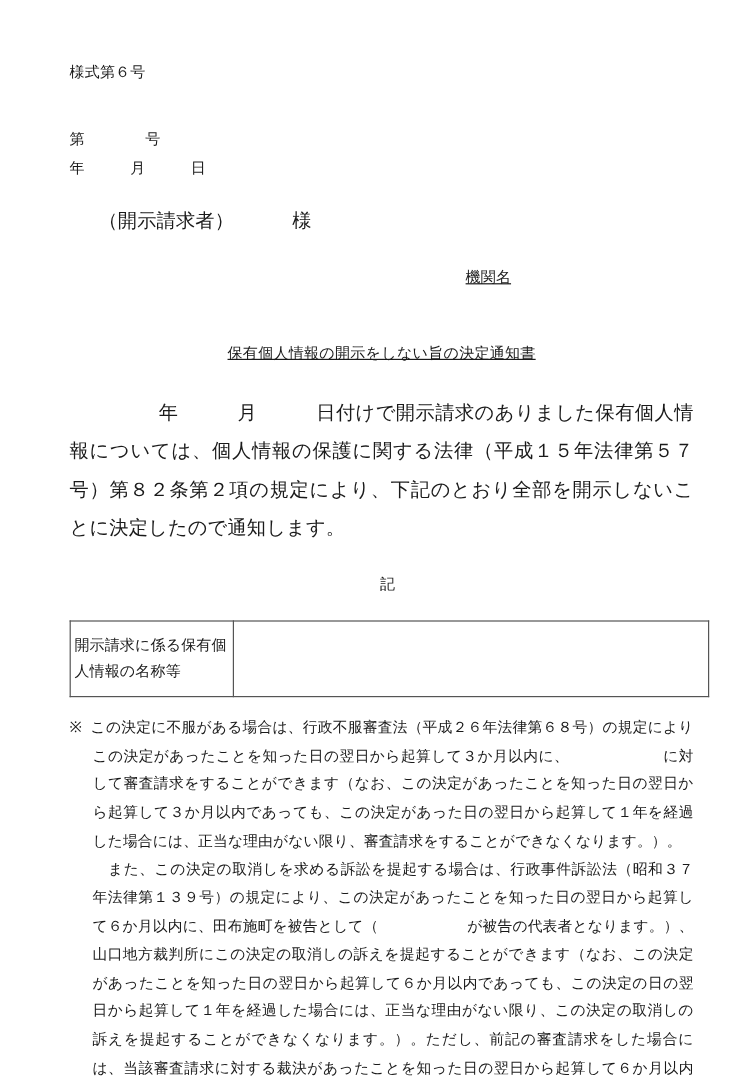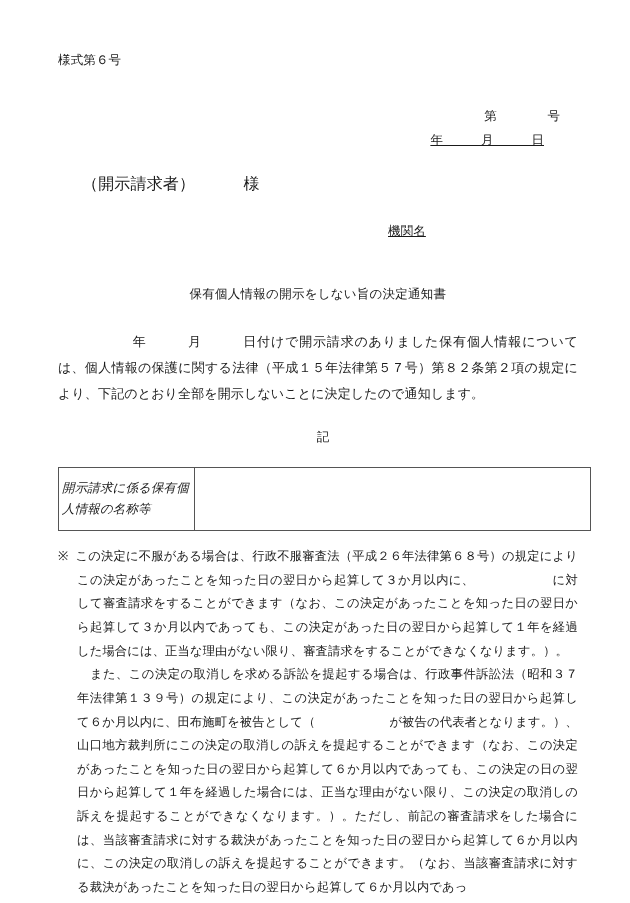--- a/index.html
+++ b/index.html
@@ -28,72 +28,72 @@
   .jp {
     font-family: "Liberation Serif", "DejaVu Serif", serif;
     letter-spacing: 0.01em;
   }
   .form-no {
     font-size: 12.5px;
     line-height: 1.4;
     margin: 0 0 34px 0;
   }
   .meta {
-    text-align: right;
     font-size: 12.5px;
     line-height: 1.95;
     margin: 0 4px 10px 0;
   }
   .meta .line { white-space: pre; }
   .meta-doc-no { padding-right: 14px; }
-  .meta-date  { padding-right: 30px; text-decoration: underline; }
+  .meta-date  { padding-right: 30px; }
 
   .addressee {
     font-size: 16px;
     margin: 22px 0 0 24px;
     white-space: pre;
   }
   .agency {
     font-size: 12.5px;
     margin: 28px 0 0 0;
     padding-left: 330px;
     white-space: pre;
     text-decoration: underline;
   }
 
   .doc-title {
     font-size: 12.5px;
     text-align: center;
     margin: 46px 0 0 0;
     letter-spacing: 0.02em;
+    text-decoration: underline;
   }
 
   .body-para {
-    font-size: 13px;
+    font-size: 16px;
     line-height: 2.0;
     margin: 26px 0 0 0;
     text-align: justify;
     text-justify: inter-ideograph;
+    font-family: Liberation Mono, monospace;
   }
   .body-para .indent { display: inline-block; width: 74px; }
 
   .ki {
     font-size: 12.5px;
     text-align: center;
     margin: 22px 0 0 0;
     padding-left: 10px;
   }
 
   
   table.info-table {
     margin: 21px 0 0 0;
     width: 520px;
     border-collapse: collapse;
     table-layout: fixed;
-    font-style: italic;
   }
   table.info-table td {
     border: 1px solid #555555;
     vertical-align: middle;
     font-size: 12.5px;
     line-height: 1.72;
     padding: 4px 2px 4px 3px;
   }
   td.label-cell {
     width: 130px;

